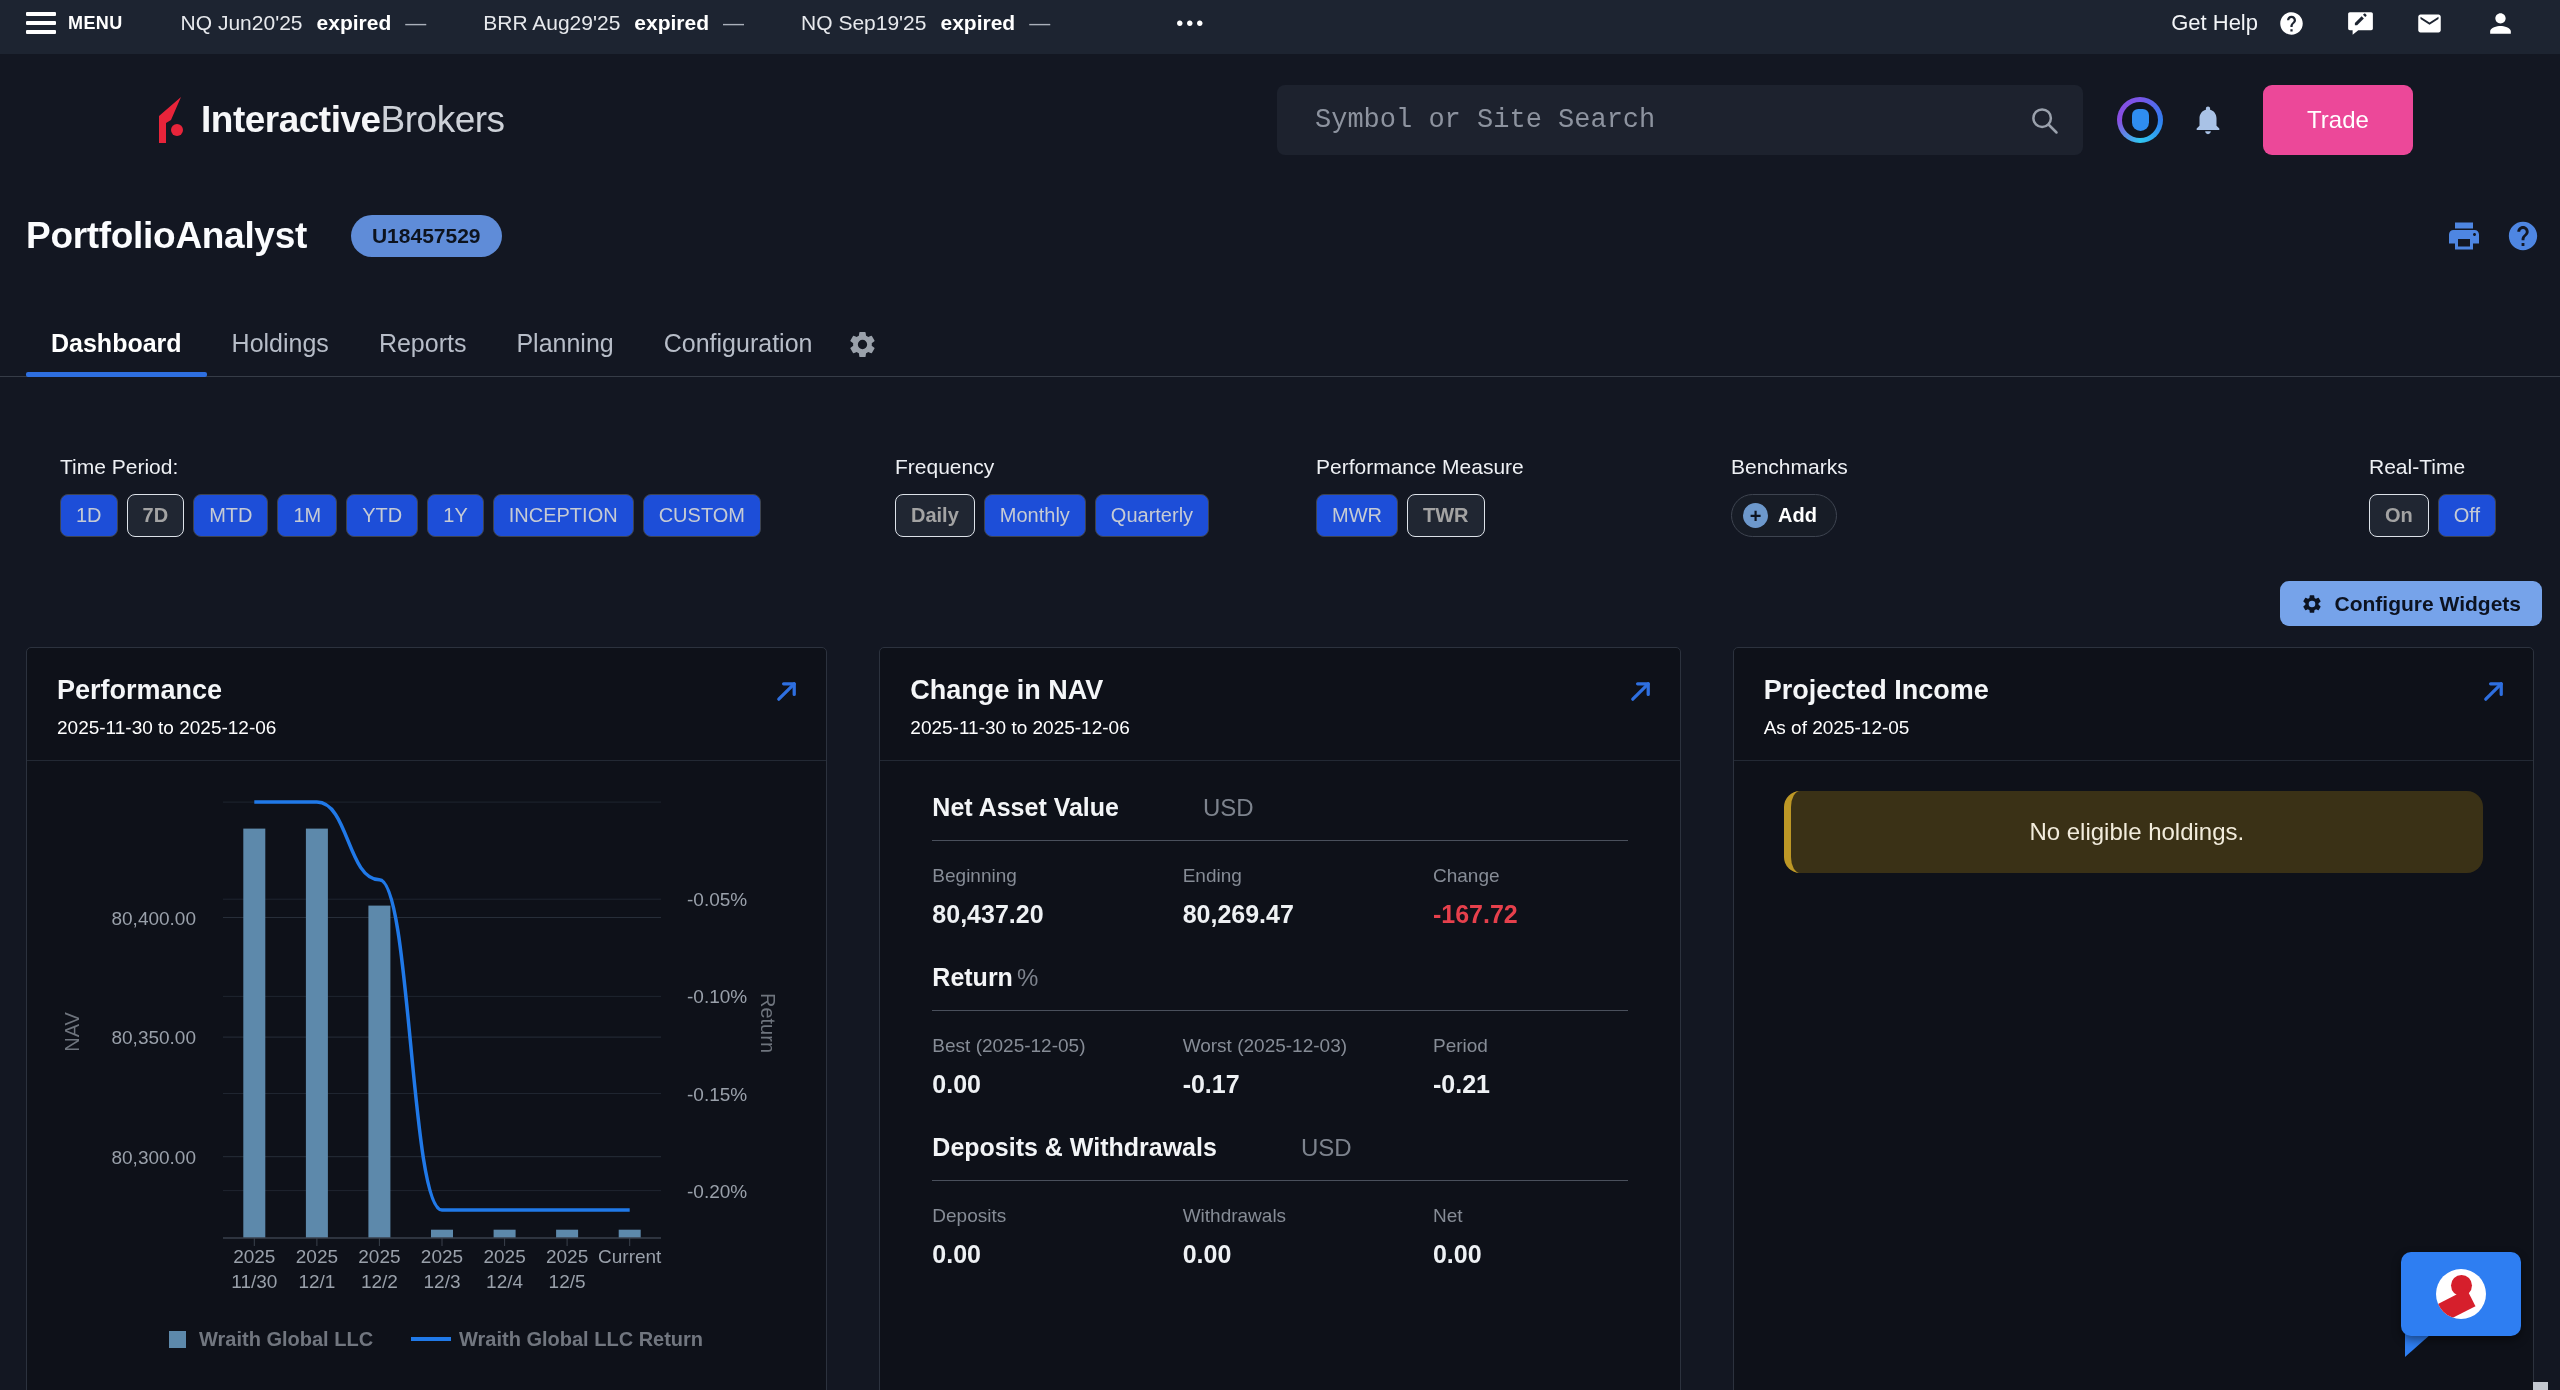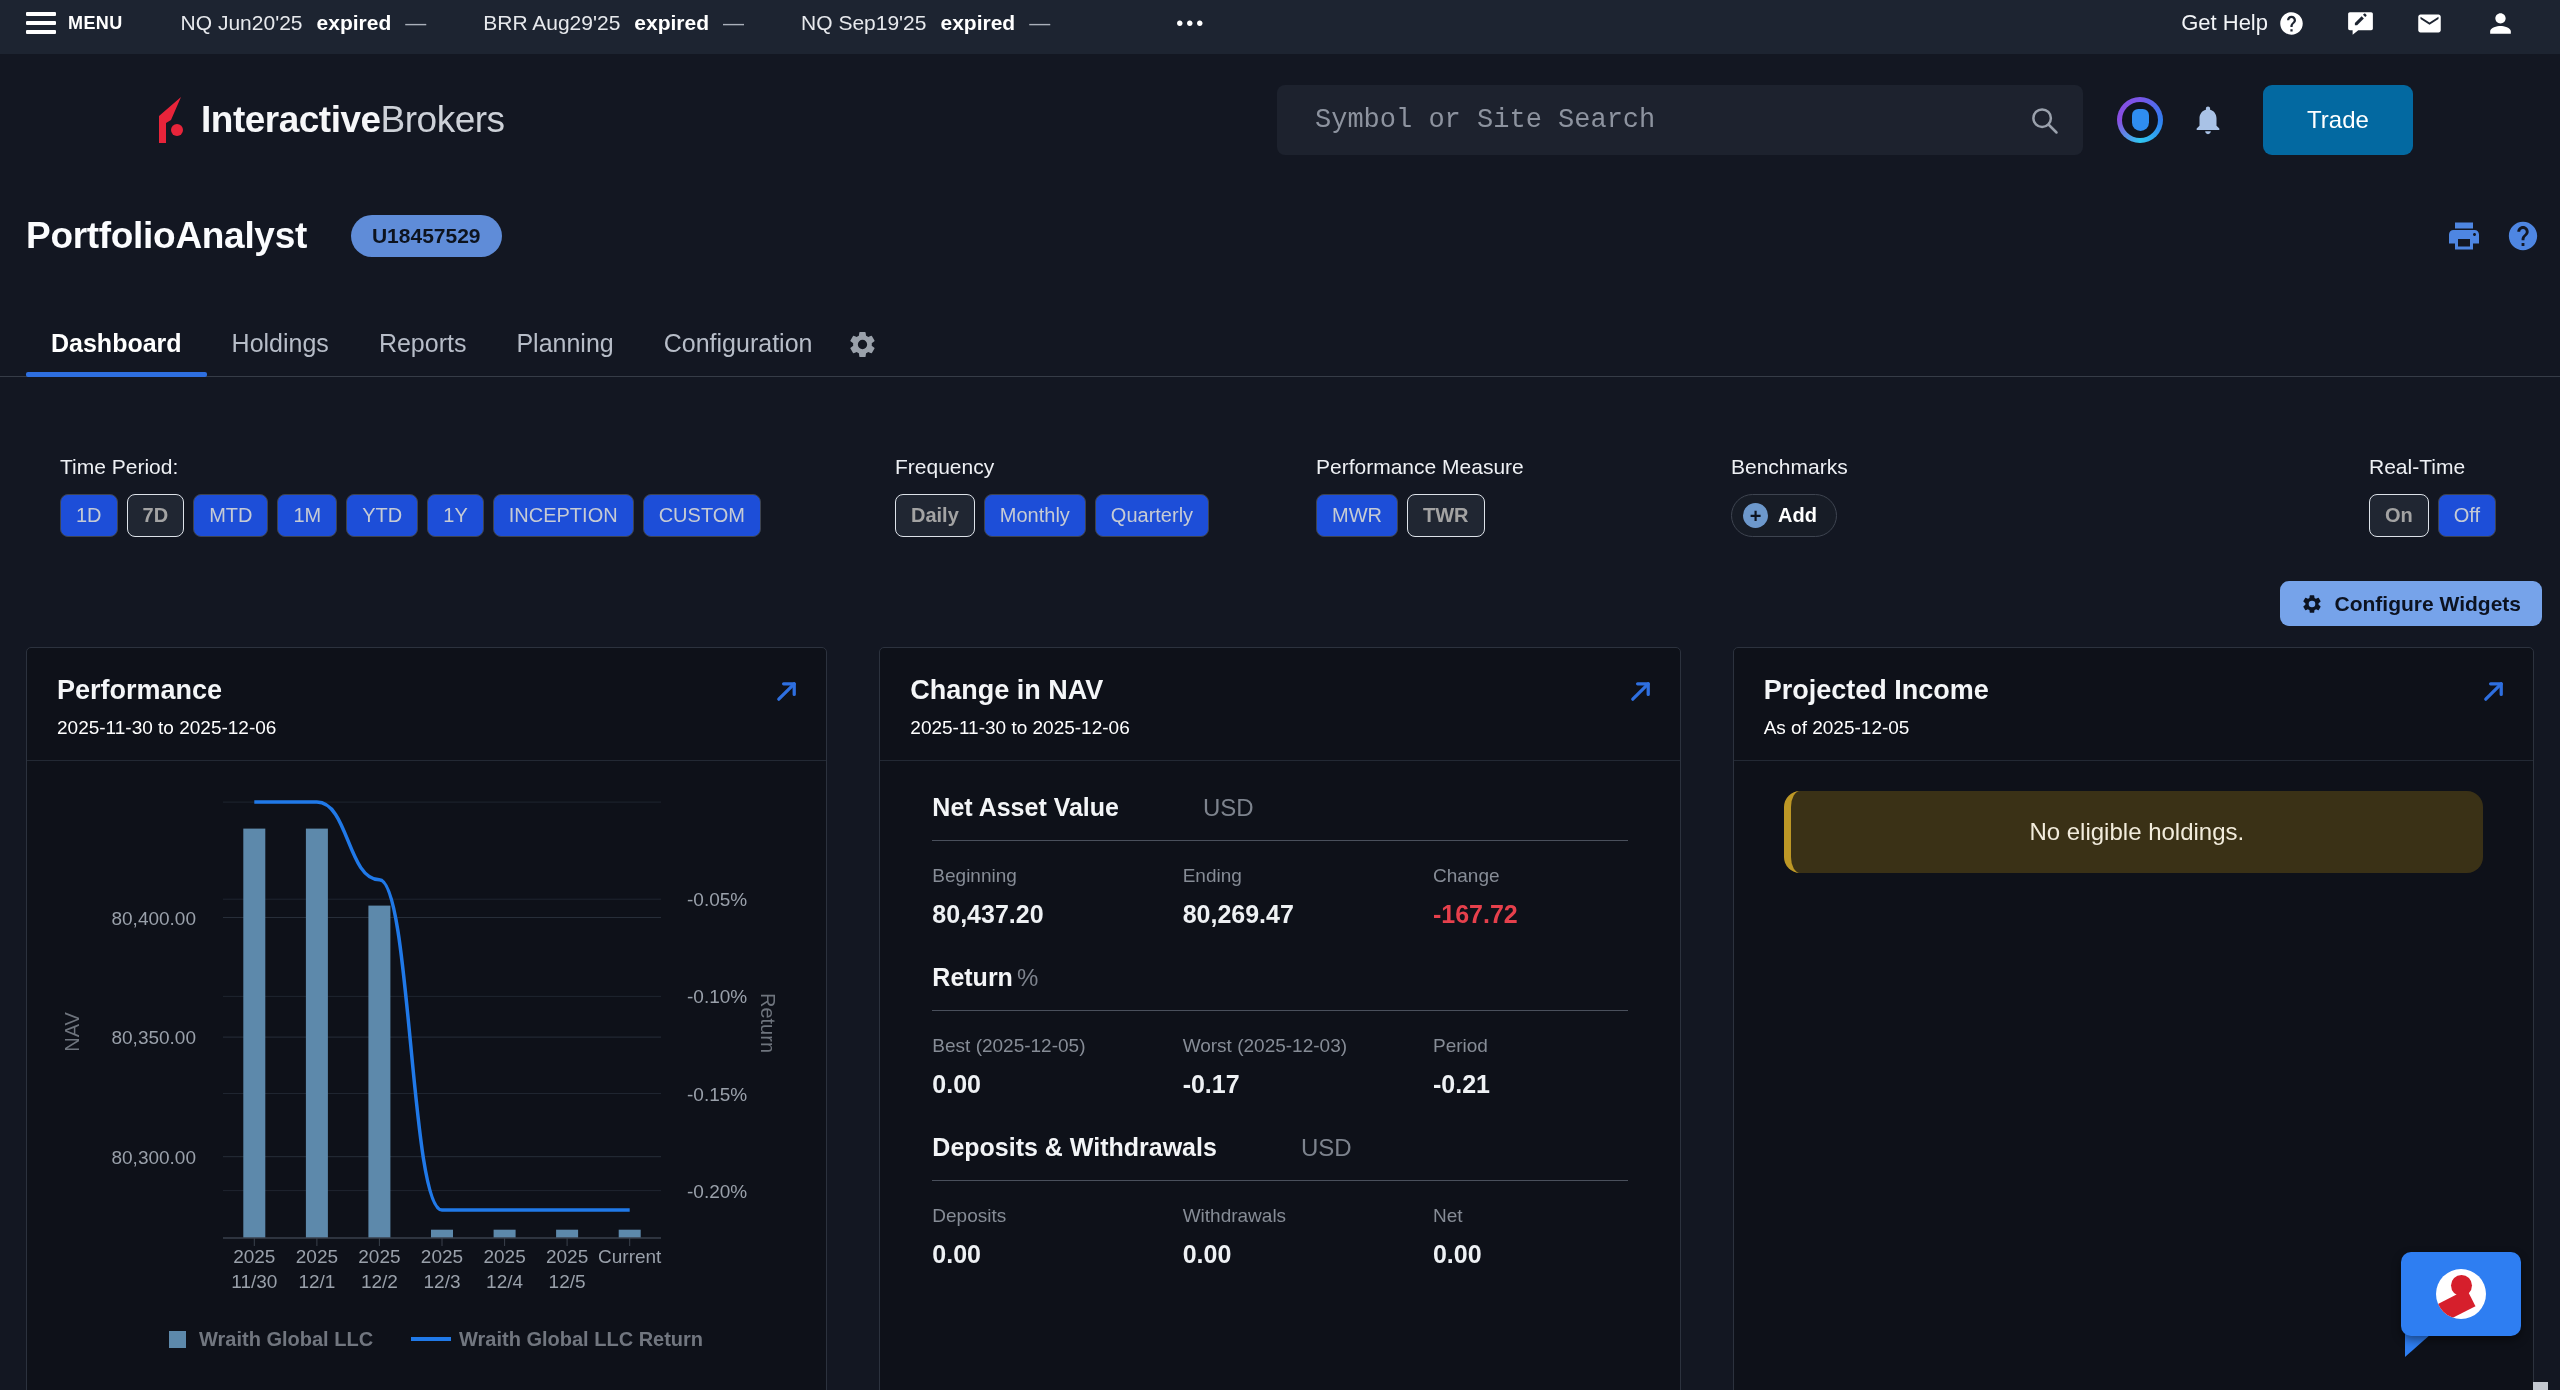--- a/index.html
+++ b/index.html
@@ -15,21 +15,21 @@
   .hamburger{display:inline-flex;flex-direction:column;gap:5px;width:30px}
   .hamburger i{display:block;height:4px;background:#fff;border-radius:1px}
   .menu-label{font-size:18px;font-weight:700;letter-spacing:.4px;color:#fff}
   .tickers{display:flex;margin-left:58px;gap:57px}
   .ticker{display:flex;align-items:baseline;gap:14px;font-size:21px;color:#e7e9ed;background:none;border:none;padding:0}
   .ticker .sym{color:#e7e9ed}
   .ticker .st{font-weight:700;color:#fff}
   .ticker .dash{color:#aab0ba}
   .ellipsis{background:none;border:none;color:#fff;font-size:20px;letter-spacing:3px;margin-left:120px}
   .topbar-right{margin-left:auto;display:flex;align-items:center;gap:42px}
-  .gethelp-btn{display:flex;align-items:center;gap:10px;background:none;border:none;padding:0}
+  .gethelp-btn{display:flex;align-items:center;gap:20px;background:none;border:none;padding:0}
   .gethelp{font-size:22px;color:#f2f4f7}
   .tb-icon{width:27px;height:27px;fill:#fff}
   .icon-btn{background:none;border:none;padding:0;display:flex;align-items:center}
 
   
   .header{height:131px;display:flex;align-items:center;padding:0 147px 0 155px;background:#131722}
   .logo{display:flex;align-items:center;gap:12px;background:none;border:none;padding:0}
   .brand{font-size:37px;color:#eceef1;letter-spacing:-.5px;white-space:nowrap}
   .brand b{font-weight:700;color:#f6f7f9}
   .brand .light{color:#cdd1d8;font-weight:400}
@@ -37,21 +37,21 @@
           display:flex;align-items:center;padding:0 24px 0 36px}
   .search input{flex:1;background:transparent;border:none;outline:none;color:#dfe2e8;font-size:27px;font-family:Liberation Mono, monospace}
   .search input::placeholder{color:#8d939f}
   .assistant{width:46px;height:46px;margin-left:34px;border-radius:50%;padding:0;border:none;
              background:conic-gradient(#7a55e8,#2f7ef0,#30c6f0,#8a4de0,#7a55e8);
              display:flex;align-items:center;justify-content:center}
   .assistant .inner{width:36px;height:36px;border-radius:50%;background:#10141d;display:flex;align-items:center;justify-content:center}
   .assistant .blob{width:17px;height:22px;background:#2f8df0;border-radius:8px 8px 11px 11px}
   .bell-btn{margin-left:28px}
   .bell-btn svg{width:34px;height:34px;fill:#a9c2e6}
-  .trade-btn{margin-left:38px;width:150px;height:70px;border-radius:9px;border:none;background:#0369a1;color:#fff;font-size:24px}
+  .trade-btn{margin-left:38px;width:150px;height:70px;border-radius:9px;border:none;background:#ec4899;color:#fff;font-size:24px}
 
   
   .title-row{display:flex;align-items:center;padding:30px 20px 0 26px}
   .page-title{font-size:37px;font-weight:700;color:#fbfcfe;margin:0;letter-spacing:-.3px}
   .account-badge{margin-left:44px;background:#5f8cd8;color:#0d131e;font-weight:700;font-size:21px;
                  padding:9px 21px;border-radius:22px;border:none}
   .title-icons{margin-left:auto;display:flex;align-items:center;gap:24px}
   .blue-icon svg{fill:#4e86e2}
 
   

